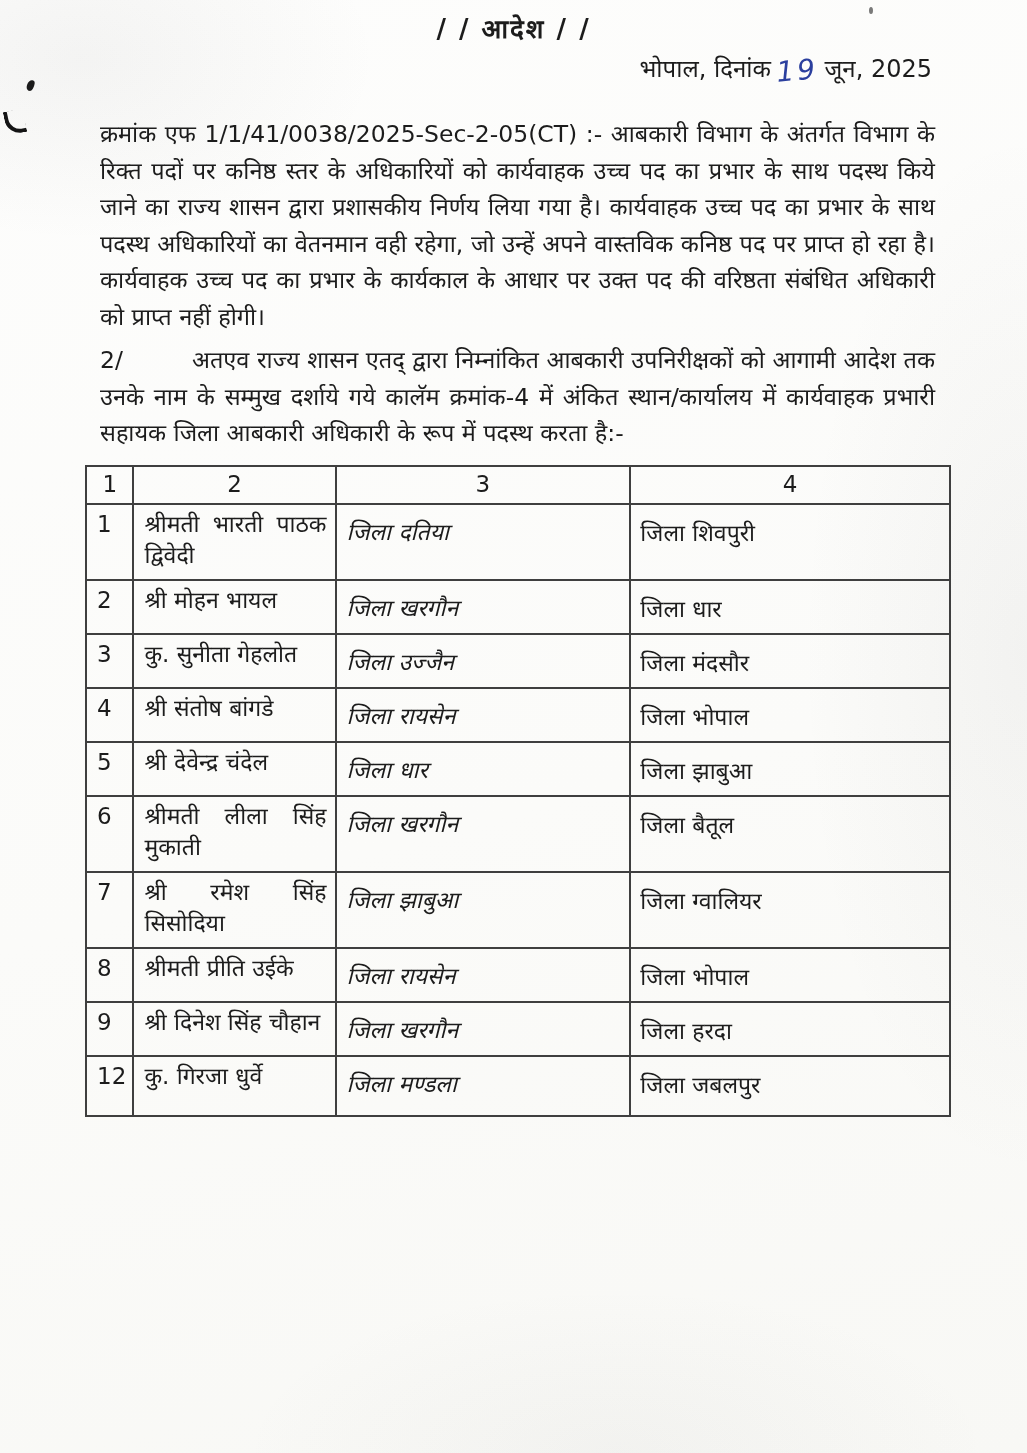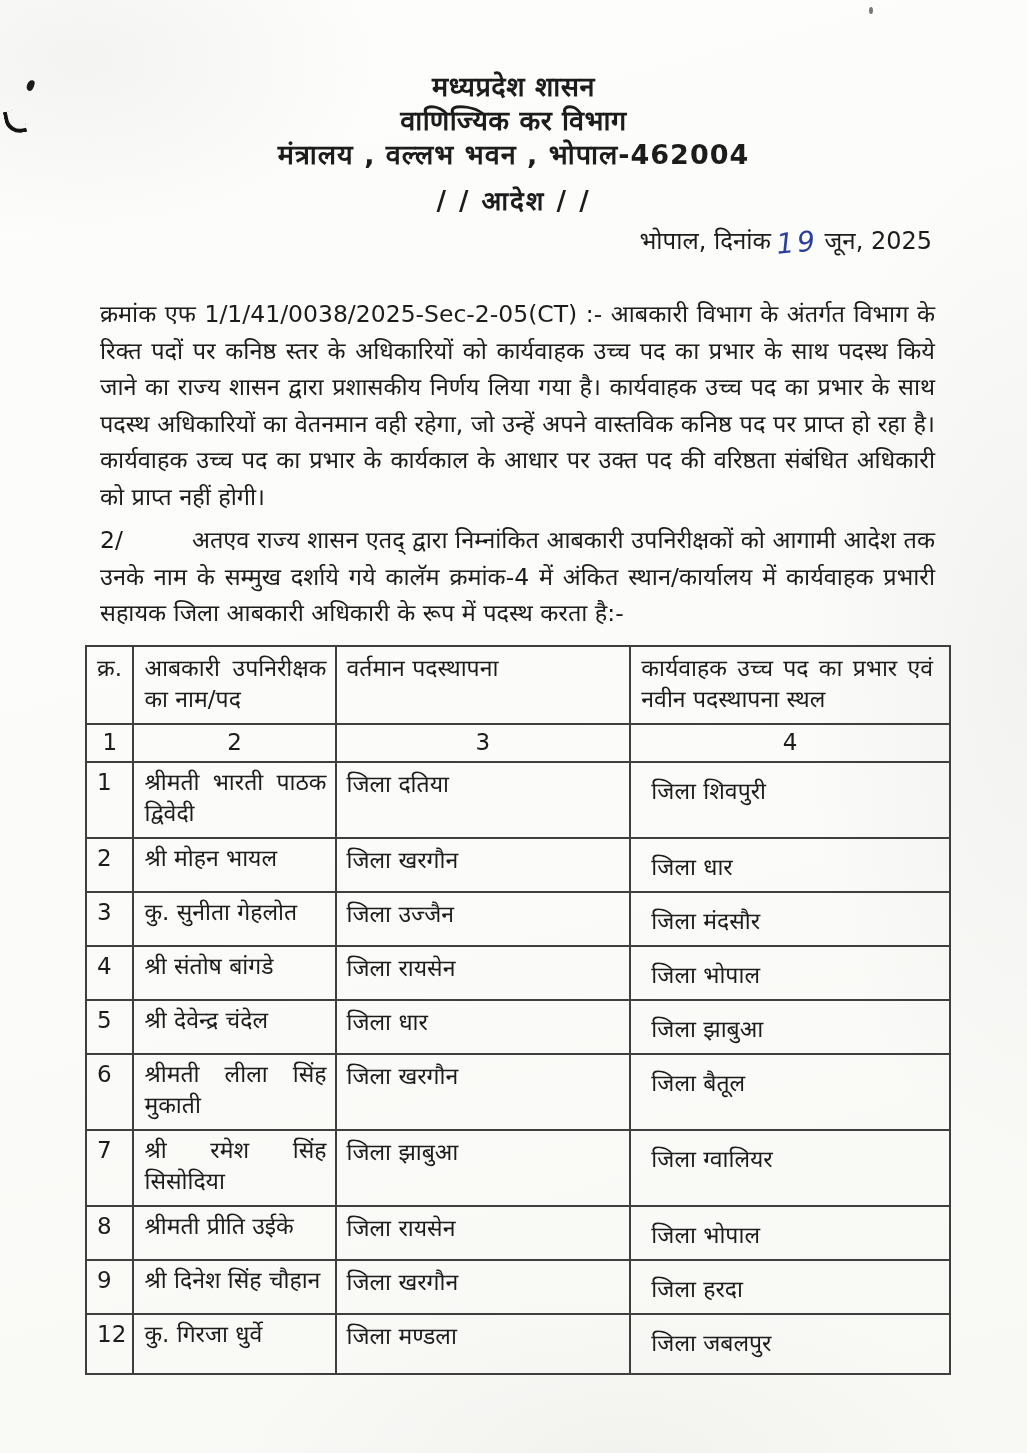--- a/index.html
+++ b/index.html
@@ -82,21 +82,21 @@
   }
 
   
   .para {
     position: relative;
     margin: 0 92px 0 100px;
     font-size: 23.5px;
     line-height: 36.5px;
     text-align: justify;
   }
-  .para1 { margin-top: 40px; }
+  .para1 { margin-top: 32px; }
   .para2 { margin-top: 7px; text-indent: 92px; }
   .para2 .para-num {
     position: absolute;
     left: 0; top: 0;
     text-indent: 0;
   }
 
   
   table.officers {
     margin: 13px 0 0 85px;
@@ -122,43 +122,38 @@
   .officers thead th.h-name { text-align: justify; }
   .officers thead th.h-new  { text-align: justify; padding-right: 16px; }
 
   .officers tr.numbers-row td {
     text-align: center;
     padding: 2px 4px 4px;
     line-height: 30px;
   }
 
   .officers td.cell-name { text-align: justify; padding-right: 8px; }
-  .officers td.cell-cur  { padding-top: 6px; }
-  .officers td.cell-new  { padding-top: 13px; padding-left: 20px; }
+  .officers td.cell-cur  { padding-top: 12px; font-style: italic; }
+  .officers td.cell-new  { padding-top: 13px; padding-left: 9px; }
 
   
   .officers tbody tr:nth-child(10) td,
   .officers tbody tr:nth-child(11) td { padding-bottom: 14px; }
   .officers tbody tr:nth-child(12) td { padding-bottom: 30px; }
   .officers tbody tr:nth-child(13) td { padding-bottom: 22px; }
 </style>
 </head>
 <body>
 
 <div class="page">
 
   <div class="mark-dot"></div>
   <div class="mark-comma"></div>
   <div class="mark-top-right"></div>
 
-  <div class="doc-header">
-    <div class="line1">मध्यप्रदेश शासन</div>
-    <div class="line2">वाणिज्यिक कर विभाग</div>
-    <div class="line3">मंत्रालय ,  वल्लभ भवन ,  भोपाल-462004</div>
-  </div>
 
   <div class="order-title">/ / आदेश / /</div>
 
   <div class="date-line">
     <span>भोपाल, दिनांक</span><span class="hand-day">19</span><span>जून, 2025</span>
   </div>
 
   <div class="para para1">क्रमांक एफ 1/1/41/0038/2025-Sec-2-05(CT) :- आबकारी विभाग के अंतर्गत विभाग के रिक्त पदों पर कनिष्ठ स्तर के अधिकारियों को कार्यवाहक उच्च पद का प्रभार के साथ पदस्थ किये जाने का राज्य शासन द्वारा प्रशासकीय निर्णय लिया गया है। कार्यवाहक उच्च पद का प्रभार के साथ पदस्थ अधिकारियों का वेतनमान वही रहेगा, जो उन्हें अपने वास्तविक कनिष्ठ पद पर प्राप्त हो रहा है। कार्यवाहक उच्च पद का प्रभार के कार्यकाल के आधार पर उक्त पद की वरिष्ठता संबंधित अधिकारी को प्राप्त नहीं होगी।</div>
 
   <div class="para para2">
@@ -166,26 +161,20 @@
   </div>
 
   <table class="officers">
     <colgroup>
       <col class="col-sno">
         <col class="col-name">
         <col class="col-cur">
         <col class="col-new">
     </colgroup>
     <thead>
-      <tr>
-        <th class="h-sno">क्र.</th>
-        <th class="h-name">आबकारी उपनिरीक्षक का नाम/पद</th>
-        <th class="h-cur">वर्तमान पदस्थापना</th>
-        <th class="h-new">कार्यवाहक उच्च पद का प्रभार एवं नवीन पदस्थापना स्थल</th>
-      </tr>
       <tr class="numbers-row">
         <td>1</td>
         <td>2</td>
         <td>3</td>
         <td>4</td>
       </tr>
     </thead>
     <tbody>
         <tr>
           <td class="cell-sno">1</td>

